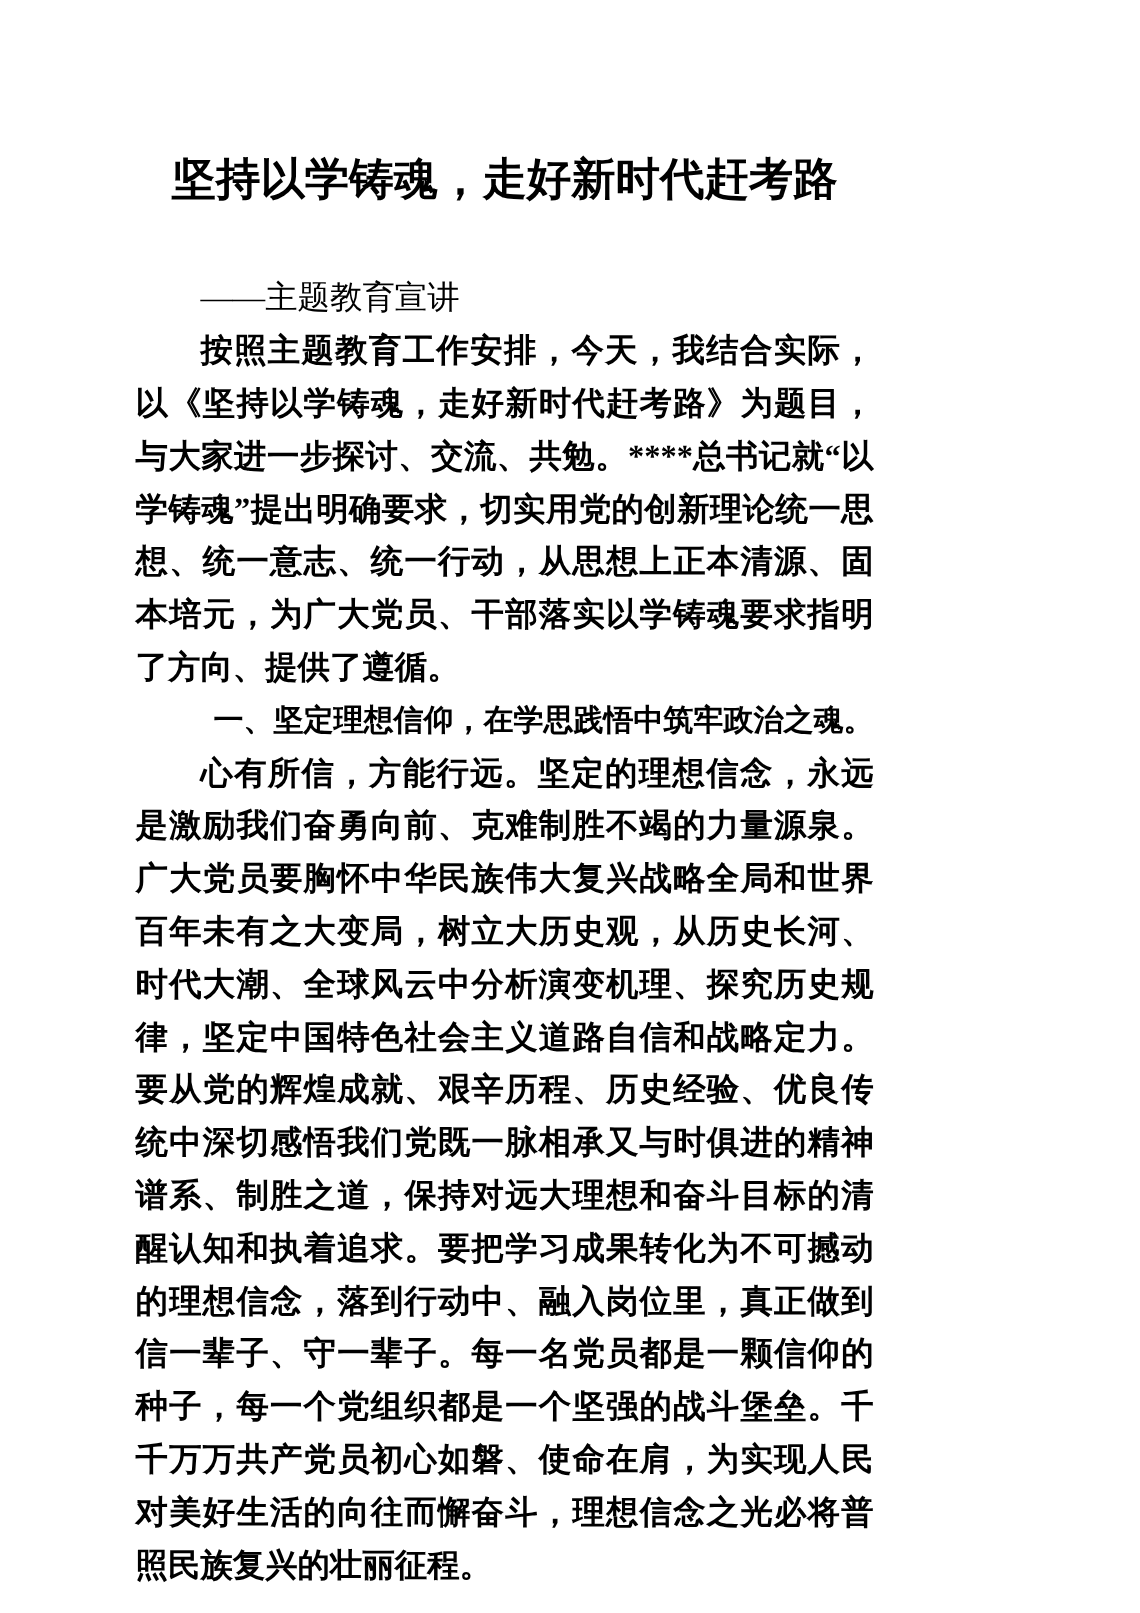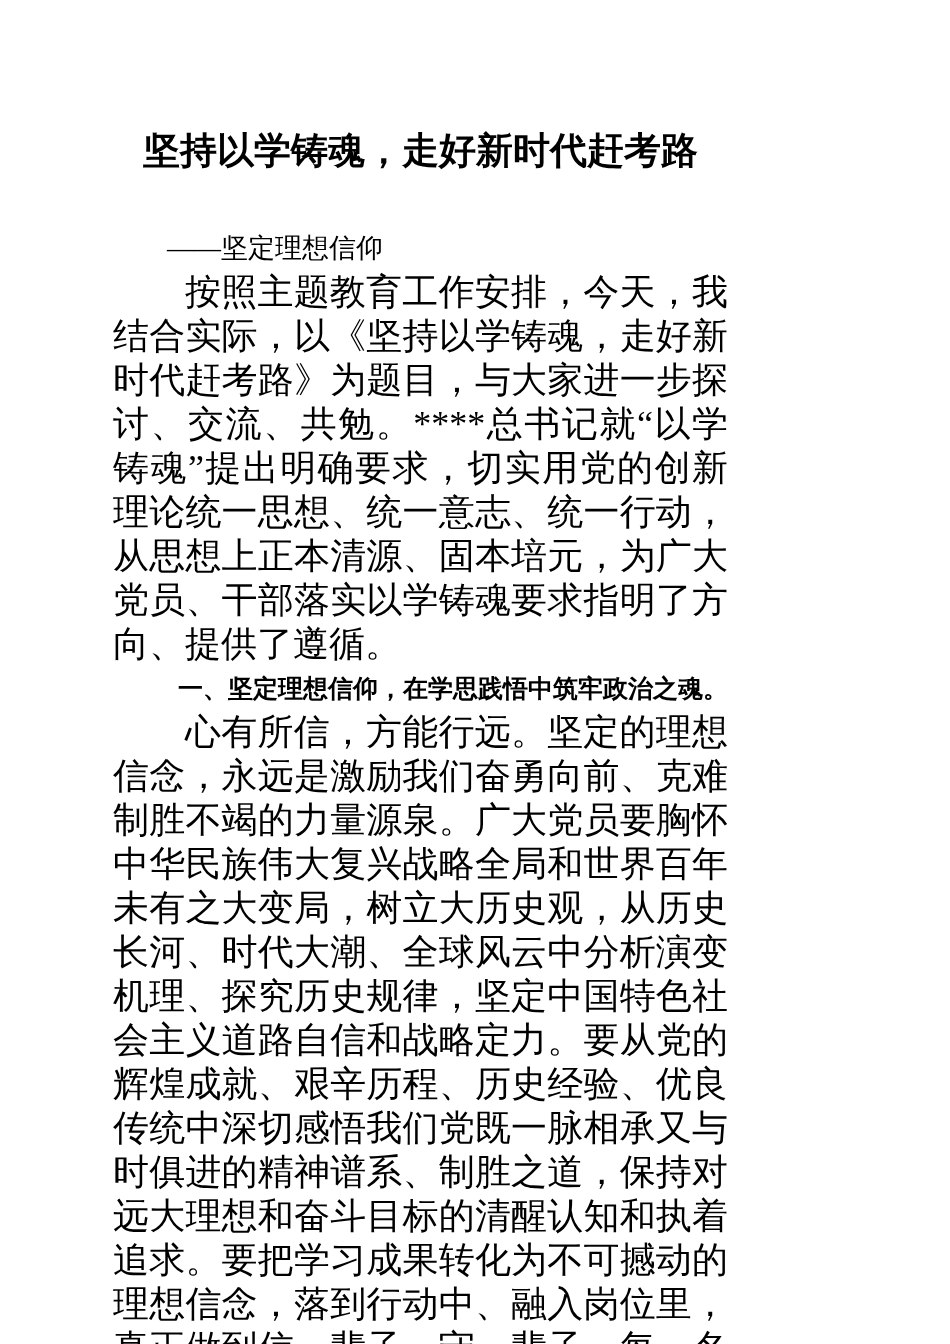--- a/index.html
+++ b/index.html
@@ -30,45 +30,45 @@
   }
   .doc-subtitle {
     margin: 0;
     font-size: 27px;
     line-height: 44px;
     text-indent: 2em;
     font-weight: normal;
   }
   .doc-para {
     margin: 0;
-    font-size: 36px;
+    font-size: 27px;
     line-height: 44px;
     text-indent: 2em;
     text-align: justify;
     text-justify: inter-ideograph;
-    font-weight: normal;
+    font-weight: bold;
   }
   .doc-heading {
     margin: 0;
     font-size: 25px;
     line-height: 44px;
     font-weight: bold;
     text-indent: 2em;
     font-family: "Liberation Sans", "DejaVu Sans", sans-serif;
     text-align: right;
   }
 </style>
 </head>
 <body>
 
 <div class="page">
 
   <h1 class="doc-title">坚持以学铸魂，走好新时代赶考路</h1>
 
-  <p class="doc-subtitle">——坚定理想信仰</p>
+  <p class="doc-subtitle">——主题教育宣讲</p>
 
   <p class="doc-para">按照主题教育工作安排，今天，我结合实际，以《坚持以学铸魂，走好新时代赶考路》为题目，与大家进一步探讨、交流、共勉。****总书记就“以学铸魂”提出明确要求，切实用党的创新理论统一思想、统一意志、统一行动，从思想上正本清源、固本培元，为广大党员、干部落实以学铸魂要求指明了方向、提供了遵循。</p>
 
   <h2 class="doc-heading">一、坚定理想信仰，在学思践悟中筑牢政治之魂。</h2>
 
   <p class="doc-para">心有所信，方能行远。坚定的理想信念，永远是激励我们奋勇向前、克难制胜不竭的力量源泉。广大党员要胸怀中华民族伟大复兴战略全局和世界百年未有之大变局，树立大历史观，从历史长河、时代大潮、全球风云中分析演变机理、探究历史规律，坚定中国特色社会主义道路自信和战略定力。要从党的辉煌成就、艰辛历程、历史经验、优良传统中深切感悟我们党既一脉相承又与时俱进的精神谱系、制胜之道，保持对远大理想和奋斗目标的清醒认知和执着追求。要把学习成果转化为不可撼动的理想信念，落到行动中、融入岗位里，真正做到信一辈子、守一辈子。每一名党员都是一颗信仰的种子，每一个党组织都是一个坚强的战斗堡垒。千千万万共产党员初心如磐、使命在肩，为实现人民对美好生活的向往而懈奋斗，理想信念之光必将普照民族复兴的壮丽征程。</p>
 
 </div>
 
 </body></html>

